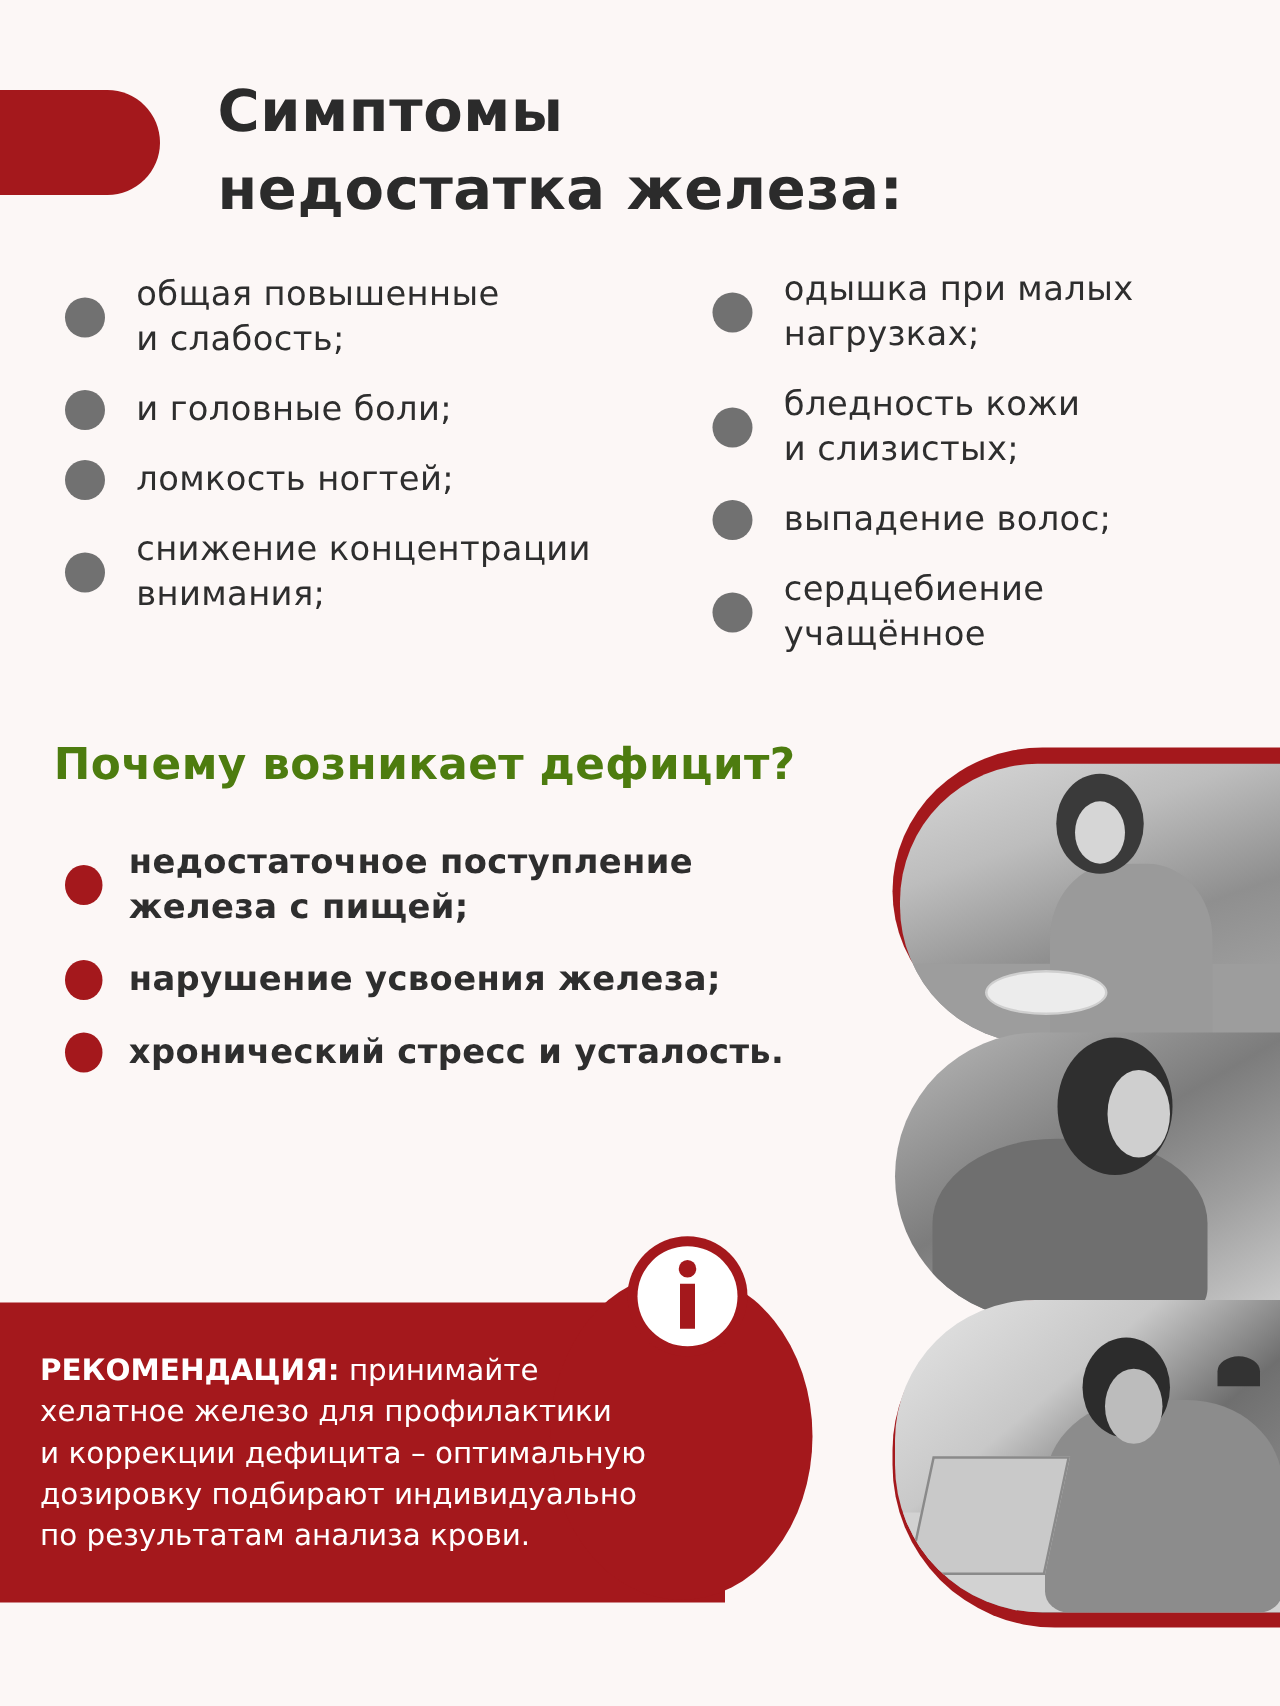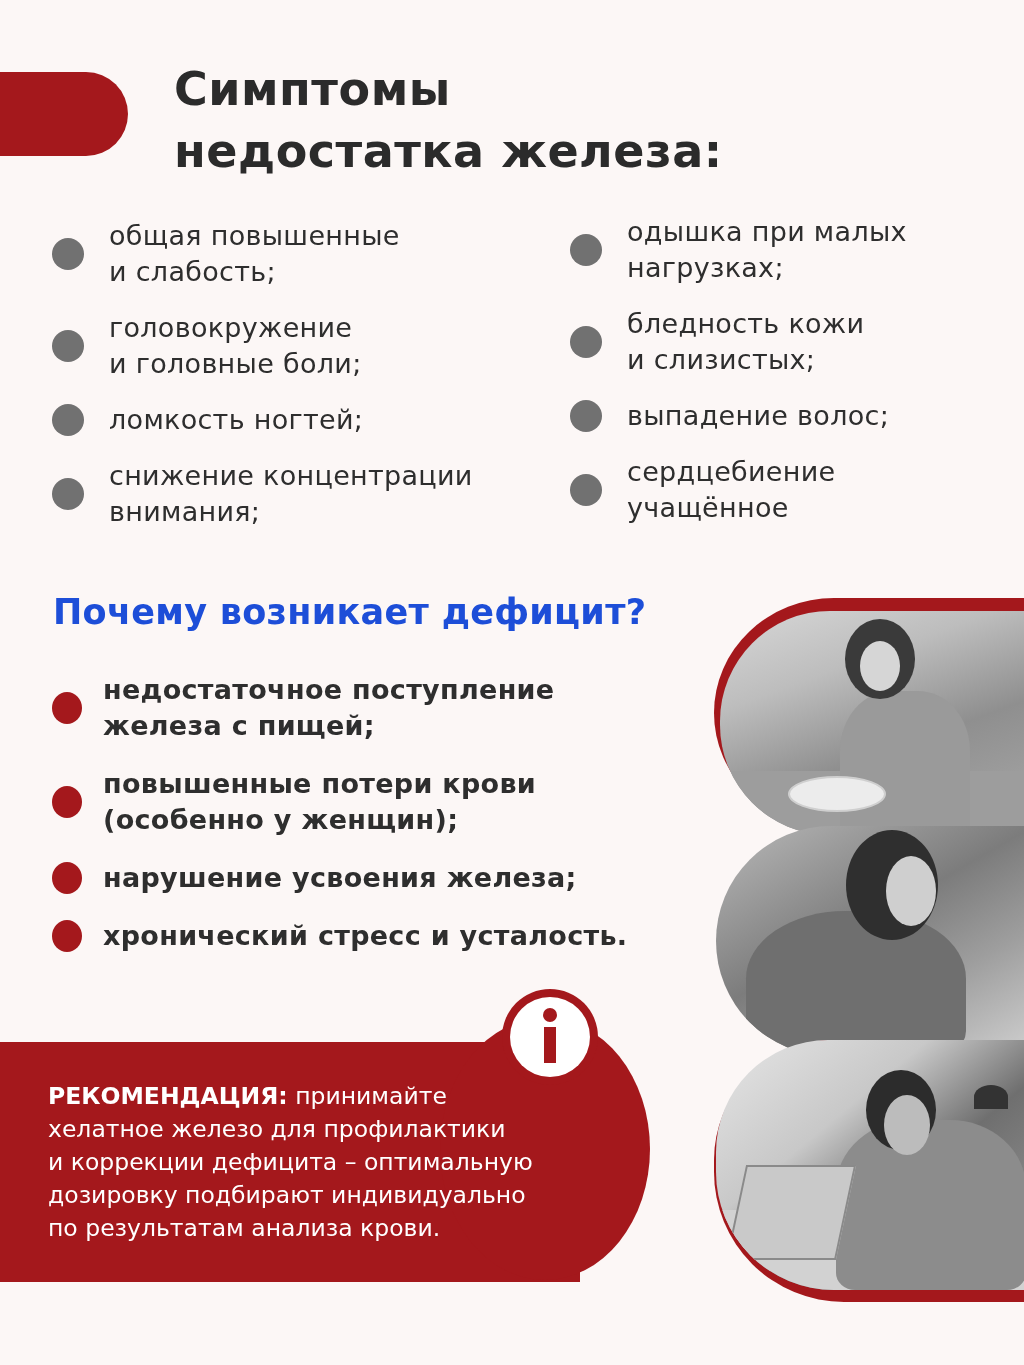--- a/index.html
+++ b/index.html
@@ -34,22 +34,22 @@
   }
   .item .dot {
     position: absolute; left: 0; top: 50%;
     width: 32px; height: 32px; margin-top: -16px;
     border-radius: 50%; background: #717171;
   }
   .item .txt span { display: block; }
   .sym-col .item { margin-bottom: 28px; }
 
   .h2 {
-    position: absolute; left: 53px; top: 592px;
-    font-size: 35px; font-weight: bold; color: #1d4ed8;
+    position: absolute; left: 43px; top: 592px;
+    font-size: 35px; font-weight: bold; color: #4d7c0f;
     letter-spacing: 0.3px;
   }
   .causes { position: absolute; left: 52px; top: 672px; width: 610px; font-weight: bold; }
   .causes .item { padding-left: 51px; margin-bottom: 22px; }
   .causes .item .dot { background: #a4181c; width: 30px; height: 32px; margin-top: -16px; }
 
   .rec-box {
     position: absolute; left: 0; top: 1042px;
     width: 580px; height: 240px;
     background: #a4181c;
@@ -72,21 +72,21 @@
   }
   .info-circle .i-dot {
     position: absolute; left: 33px; top: 11px;
     width: 14px; height: 14px; border-radius: 50%; background: #a4181c;
   }
   .info-circle .i-bar {
     position: absolute; left: 34px; top: 30px;
     width: 12px; height: 36px; background: #a4181c;
   }
   .rec-text {
-    position: absolute; left: 48px; top: 1080px; width: 580px;
+    position: absolute; left: 32px; top: 1080px; width: 580px;
     font-size: 23.5px; line-height: 33px; color: #ffffff;
   }
   .rec-text .lead { font-weight: bold; }
   .rec-text span.line { display: block; }
 
   
   .photo {
     position: absolute; overflow: hidden;
   }
   .photo-frame {
@@ -138,21 +138,20 @@
   <div class="item" style="margin-bottom:20px">
     <span class="dot"></span>
     <div class="txt">
       <span>общая повышенные</span>
       <span>и слабость;</span>
     </div>
   </div>
   <div class="item" style="margin-bottom:20px">
     <span class="dot"></span>
     <div class="txt">
-      <span>головокружение</span>
       <span>и головные боли;</span>
     </div>
   </div>
   <div class="item" style="margin-bottom:20px">
     <span class="dot"></span>
     <div class="txt">
       <span>ломкость ногтей;</span>
     </div>
   </div>
   <div class="item">
@@ -194,27 +193,20 @@
   </div>
 </div>
 
 <h2 class="h2">Почему возникает дефицит?</h2>
 <div class="causes">
   <div class="item">
     <span class="dot"></span>
     <div class="txt">
       <span>недостаточное поступление</span>
       <span>железа с пищей;</span>
-    </div>
-  </div>
-  <div class="item">
-    <span class="dot"></span>
-    <div class="txt">
-      <span>повышенные потери крови</span>
-      <span>(особенно у женщин);</span>
     </div>
   </div>
   <div class="item">
     <span class="dot"></span>
     <div class="txt">
       <span>нарушение усвоения железа;</span>
     </div>
   </div>
   <div class="item">
     <span class="dot"></span>

